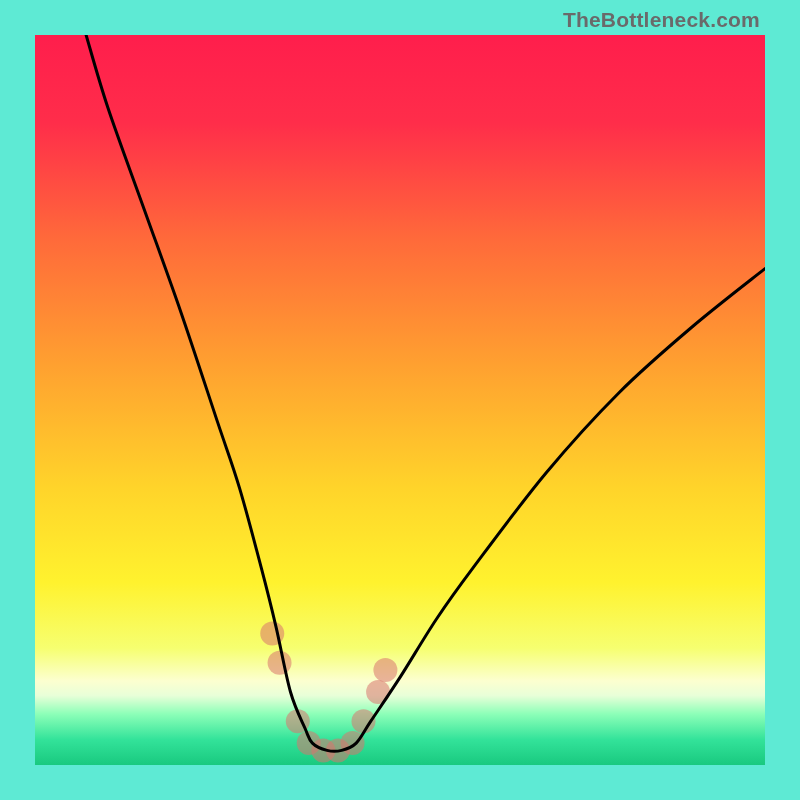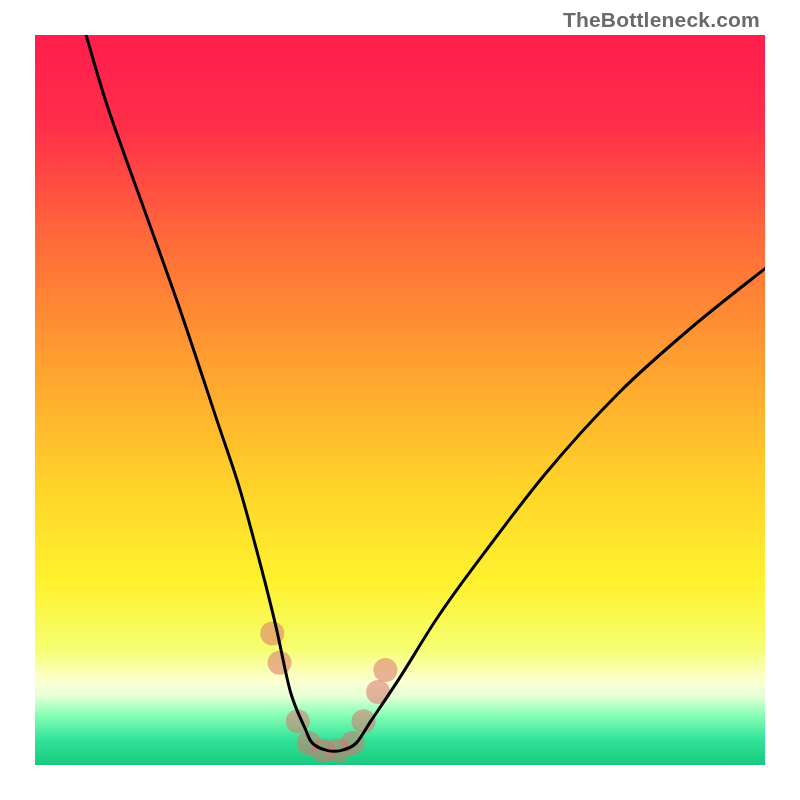--- a/index.html
+++ b/index.html
@@ -7,21 +7,21 @@
     padding: 0;
     width: 800px;
     height: 800px;
     background: #000;
     overflow: hidden;
   }
   .frame {
     position: absolute;
     width: 800px;
     height: 800px;
-    background: #ffffff;
+    background: #5eead4;
   }
   .plot-area {
     position: absolute;
     left: 35px;
     top: 35px;
     width: 730px;
     height: 730px;
     overflow: hidden;
   }
   .gradient-bg {

